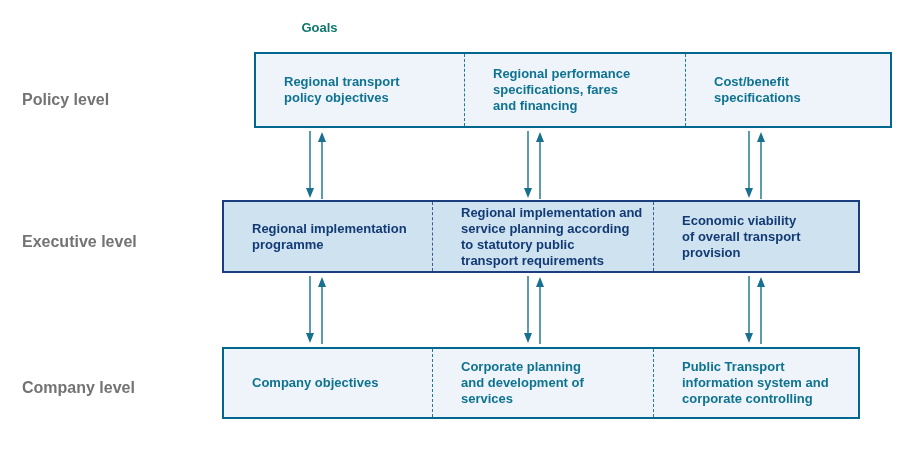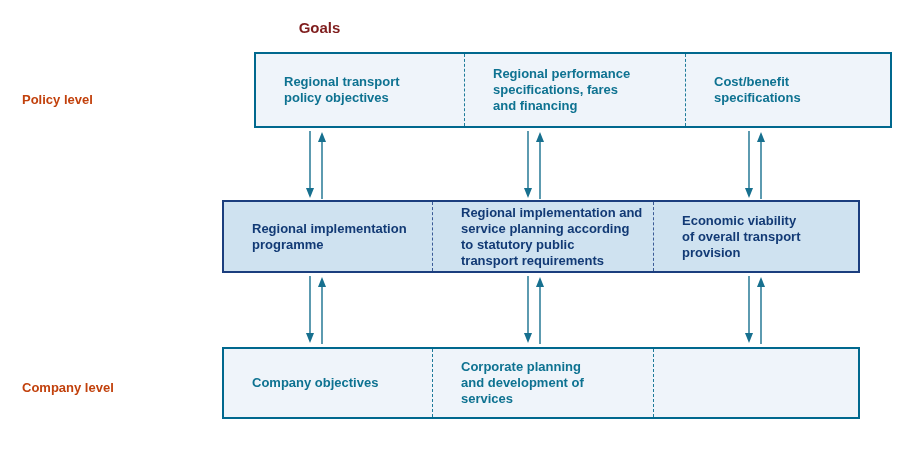--- a/index.html
+++ b/index.html
@@ -2,29 +2,29 @@
 <html><head>
 <meta charset="utf-8">
 <style>
   html,body{margin:0;padding:0;background:#ffffff;}
   .canvas{
     position:relative;width:900px;height:456px;background:#ffffff;
     font-family:"Liberation Sans", sans-serif;overflow:hidden;
   }
   .col-header{
     position:absolute;top:20px;height:16px;
-    font-size:15px;font-weight:bold;color:#7f1d1d;
+    font-size:13px;font-weight:bold;color:#0f766e;
     text-align:center;line-height:16px;
   }
   .col-header.h1{left:214px;width:211px;}
   .col-header.h2{left:425px;width:221px;}
   .col-header.h3{left:646px;width:206px;}
   .row-label{
     position:absolute;left:22px;width:170px;
-    font-size:13px;font-weight:bold;color:#c2410c;line-height:15px;
+    font-size:16px;font-weight:bold;color:#737373;line-height:15px;
   }
   .row-label.r1{top:92px;}
   .row-label.r2{top:234px;}
   .row-label.r3{top:380px;}
   .matrix-box{
     position:absolute;left:222px;width:638px;
     display:flex;box-sizing:border-box;
   }
   .matrix-box.policy{top:52px;height:76px;background:#EFF4FA;border:2px solid #00688E;margin-left:32px;}
   .matrix-box.executive{top:200px;height:73px;background:#CFE2F0;border:2px solid #1B3E7E;}
@@ -51,20 +51,21 @@
   .arrow-pair.p3{left:742px;}
 </style>
 </head>
 <body>
 
 <div class="canvas">
 
   <div class="col-header h1">Goals</div>
 
   <div class="row-label r1">Policy level</div>
+  <div class="row-label r2">Executive level</div>
   <div class="row-label r3">Company level</div>
 
   <div class="matrix-box policy">
     <div class="cell c1">Regional transport
 policy objectives</div>
     <div class="cell c2">Regional performance
 specifications, fares
 and financing</div>
     <div class="cell c3">Cost/benefit
 specifications</div>
@@ -80,20 +81,23 @@
     <div class="cell c3">Economic viability
 of overall transport
 provision</div>
   </div>
 
   <div class="matrix-box company">
     <div class="cell c1">Company objectives</div>
     <div class="cell c2">Corporate planning
 and development of
 services</div>
+    <div class="cell c3">Public Transport
+information system and
+corporate controlling</div>
   </div>
 
   <svg class="arrow-pair g1 p1" viewBox="0 0 26 68" xmlns="http://www.w3.org/2000/svg">
     <line x1="7" y1="0" x2="7" y2="59" stroke="#17708F" stroke-width="1.4"></line>
     <polygon points="3,57 11,57 7,67" fill="#17708F"></polygon>
     <line x1="19" y1="9" x2="19" y2="68" stroke="#17708F" stroke-width="1.4"></line>
     <polygon points="15,11 23,11 19,1" fill="#17708F"></polygon>
   </svg>
   <svg class="arrow-pair g1 p2" viewBox="0 0 26 68" xmlns="http://www.w3.org/2000/svg">
     <line x1="7" y1="0" x2="7" y2="59" stroke="#17708F" stroke-width="1.4"></line>

